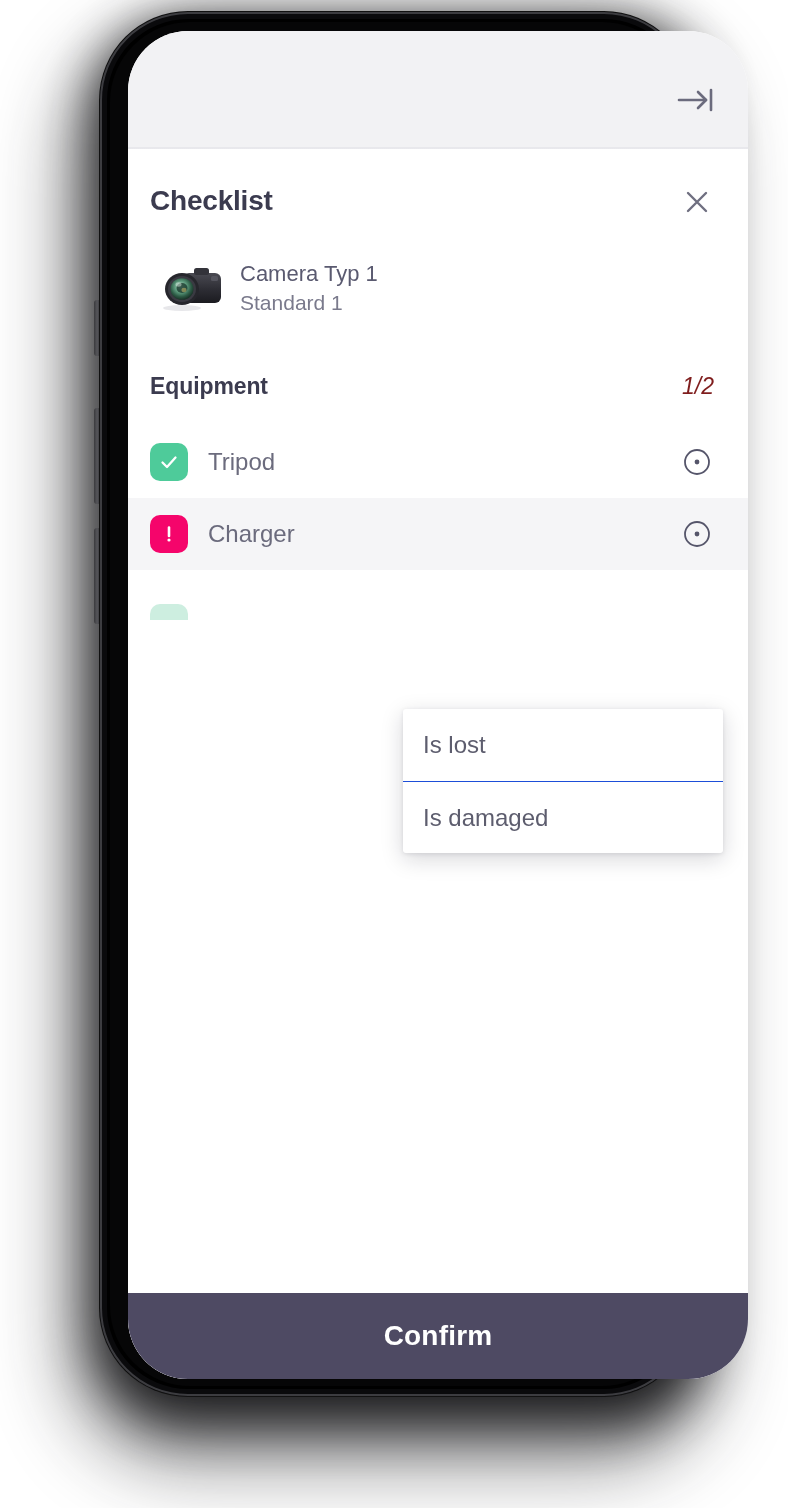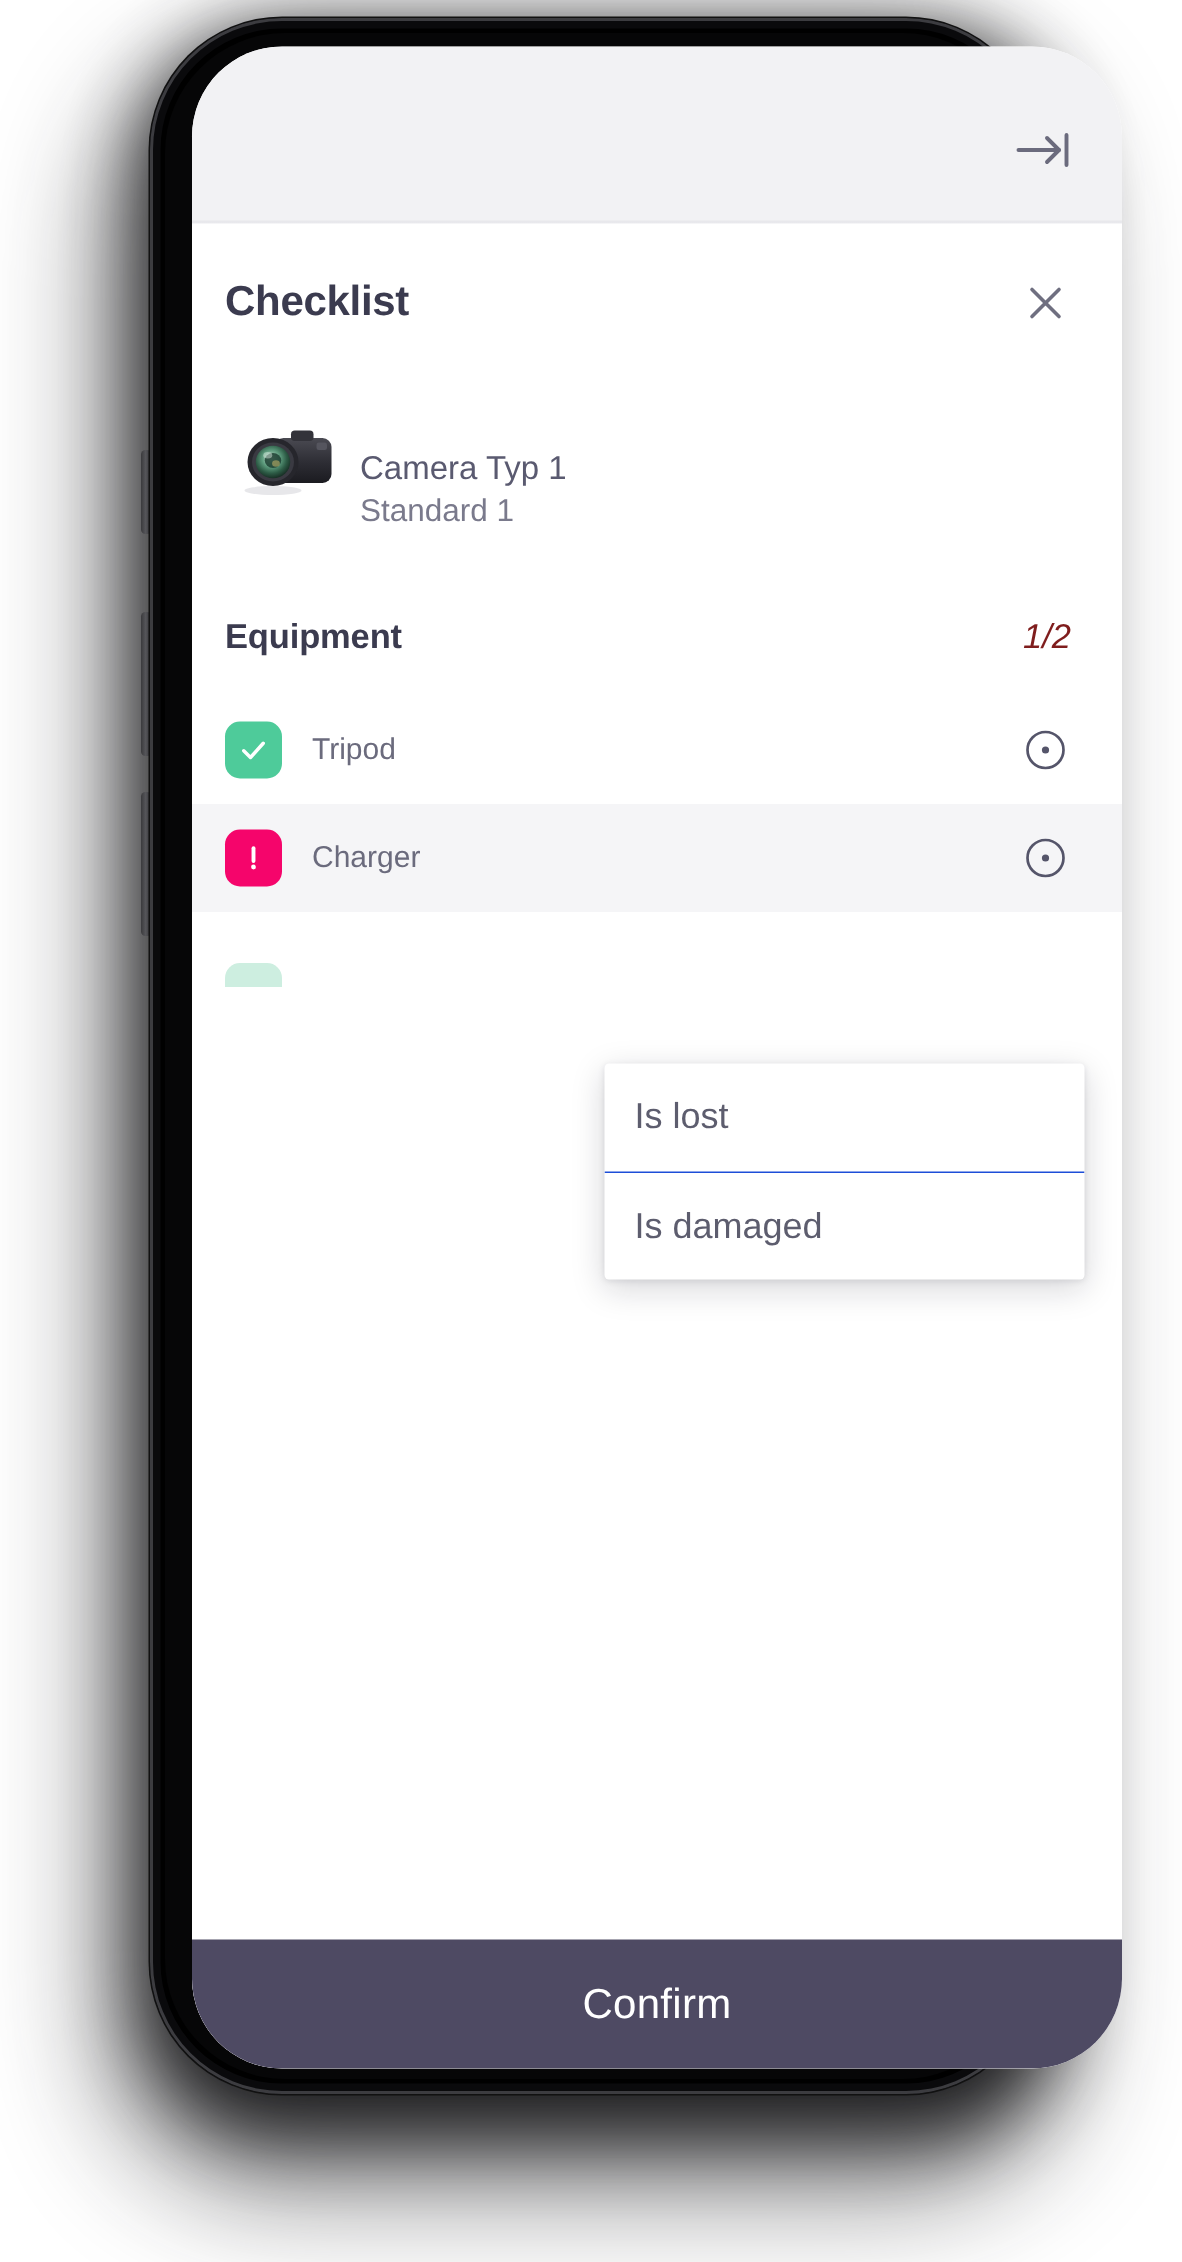--- a/index.html
+++ b/index.html
@@ -161,21 +161,20 @@
   .product-thumb {
     width: 62px; height: 52px;
     flex: 0 0 62px;
     position: relative;
   }
   .product-text { display: flex; flex-direction: column; gap: 2px; }
   .product-name {
     font-size: 22px;
     color: #5a5a70;
     line-height: 1.22;
-    margin-top: 38px;
   }
   .product-sub {
     font-size: 21px;
     color: #7a7a8c;
     line-height: 1.22;
   }
 
   
   .section-head {
     display: flex;
@@ -214,21 +213,21 @@
     display: flex;
     align-items: center;
     justify-content: center;
     cursor: pointer;
   }
   .check-box.done   { background: #4ecb9a; }
   .check-box.issue  { background: #f5056b; }
 
   .check-label {
     margin-left: 20px;
-    font-size: 20px;
+    font-size: 24px;
     color: #6b6b7d;
     flex: 1;
   }
 
   .row-action {
     width: 34px; height: 34px;
     flex: 0 0 34px;
     display: flex; align-items: center; justify-content: center;
     cursor: pointer;
   }
@@ -276,21 +275,21 @@
     left: 0; right: 0; bottom: 0;
     height: 86px;
     background: #4e4a63;
     display: flex;
     align-items: center;
     justify-content: center;
     cursor: pointer;
   }
   .confirm-label {
     font-size: 28px;
-    font-weight: 400;
+    font-weight: 700;
     color: #ffffff;
     letter-spacing: 0.2px;
   }
 </style>
 </head>
 <body>
 
 <div id="stage">
 
   <div class="phone-shadow-2"></div>

